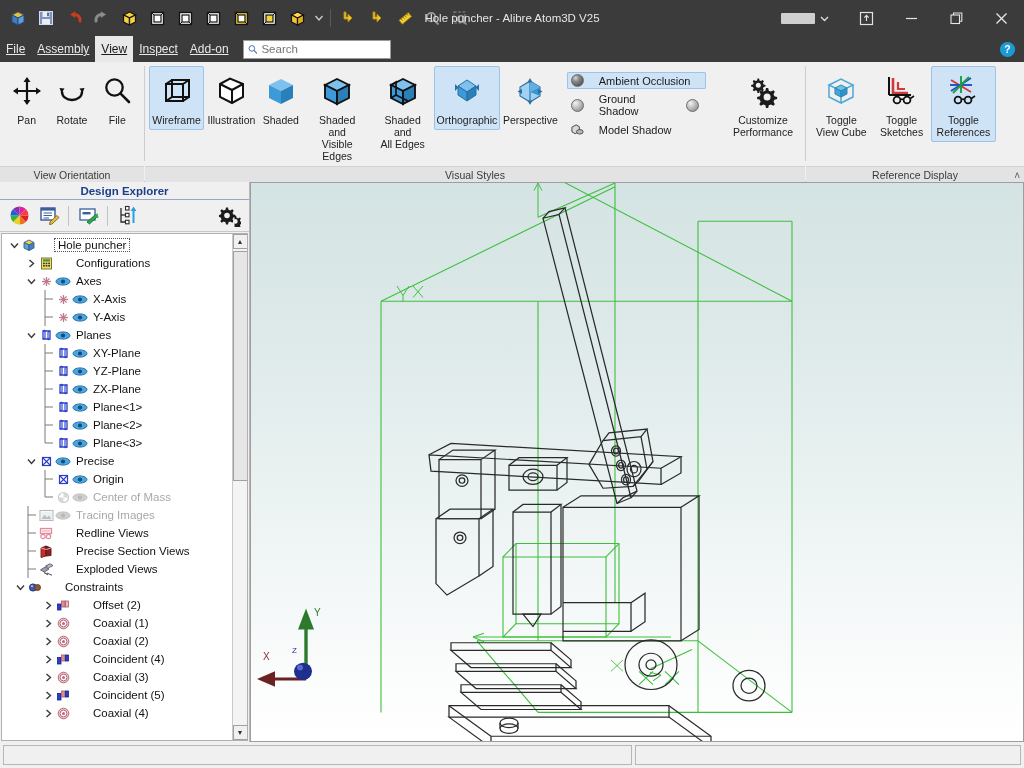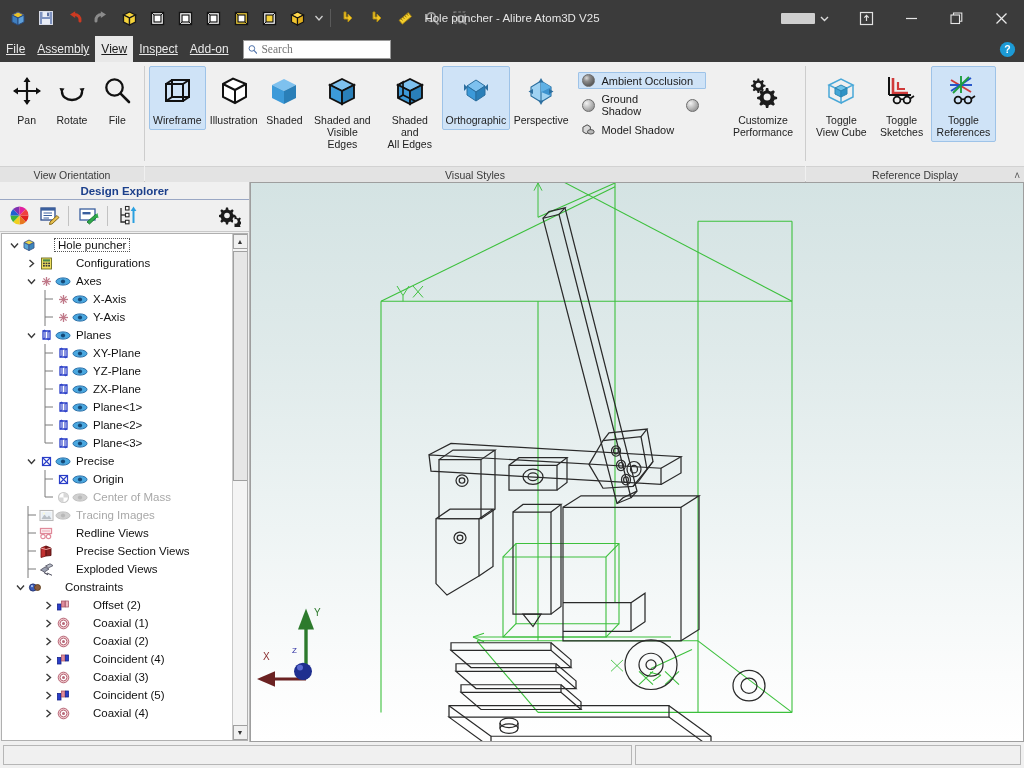--- a/index.html
+++ b/index.html
@@ -46,21 +46,21 @@
     cursor: default;
     text-decoration: underline;
   }
   .mtab.active { background: #e8e8e8; color: #1a1a1a; }
   .searchwrap {
     display: flex; align-items: center; background: #ffffff; border: 1px solid #9a9a9a;
     height: 19px; width: 148px; margin: auto 0 auto 8px; padding: 0 4px; gap: 4px;
   }
   .searchwrap input {
     border: none; outline: none; font-size: 11.5px; width: 100%;
-    font-family: Liberation Serif, serif; color: #3a3a3a; background: transparent;
+    font-family: Liberation Sans, sans-serif; color: #3a3a3a; background: transparent;
   }
   .helpbtn { margin-left: auto; margin-right: 8px; display: flex; align-items: center; }
 
   
   .ribbon {
     flex: 0 0 120px; height: 120px; background: #f0f0f0; display: flex;
     border-bottom: 1px solid #c6c6c6; position: relative;
   }
   .rgroup { display: flex; flex-direction: column; height: 120px; position: relative; }
   .rgroup-body { flex: 1; display: flex; align-items: flex-start; padding: 4px 4px 0 4px; gap: 0px;}
@@ -77,21 +77,21 @@
   .ritem.selected { background: #cfe3f7; border: 1px solid #9ec3e8; }
   .ritem .lbl {
     font-size: 10.5px; color: #222; text-align: center; line-height: 12px; margin-top: 3px;
     max-width: 70px;
   }
   .ricon { height: 40px; display: flex; align-items: center; justify-content: center; }
 
   
   .radiogrp { display: flex; flex-direction: column; justify-content: center; padding: 6px 4px 0 6px; gap: 2px; }
   .radiorow {
-    display: flex; align-items: center; gap: 6px; padding: 1px 6px 1px 3px; font-size: 11px;
+    display: flex; align-items: center; gap: 15px; padding: 1px 6px 1px 3px; font-size: 11px;
     color: #1a1a1a; border: 1px solid transparent; border-radius: 1px; cursor: default;
   }
   .radiorow.selected { background: #cfe3f7; border-color: #9ec3e8; }
   .sphere {
     width: 13px; height: 13px; border-radius: 50%;
     background: radial-gradient(circle at 33% 30%, #f2f2f2 0%, #c9c9c9 35%, #7d7d7d 100%);
     border: 1px solid #6c6c6c; flex: 0 0 13px;
   }
   .sphere.dark {
     background: radial-gradient(circle at 33% 28%, #d9d9d9 0%, #8e8e8e 30%, #3c3c3c 100%);

